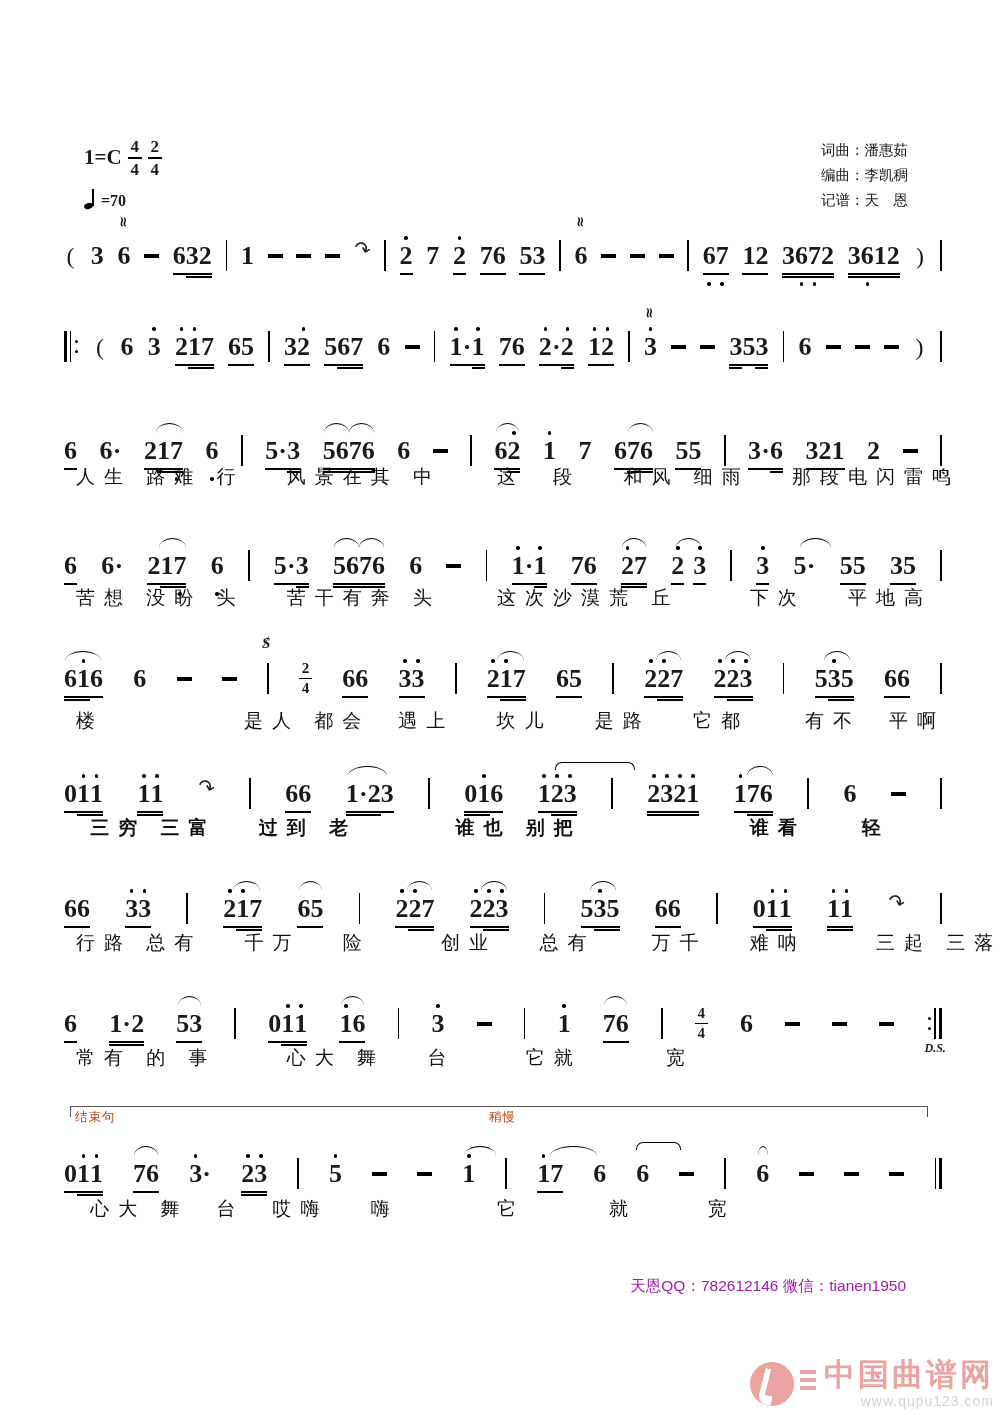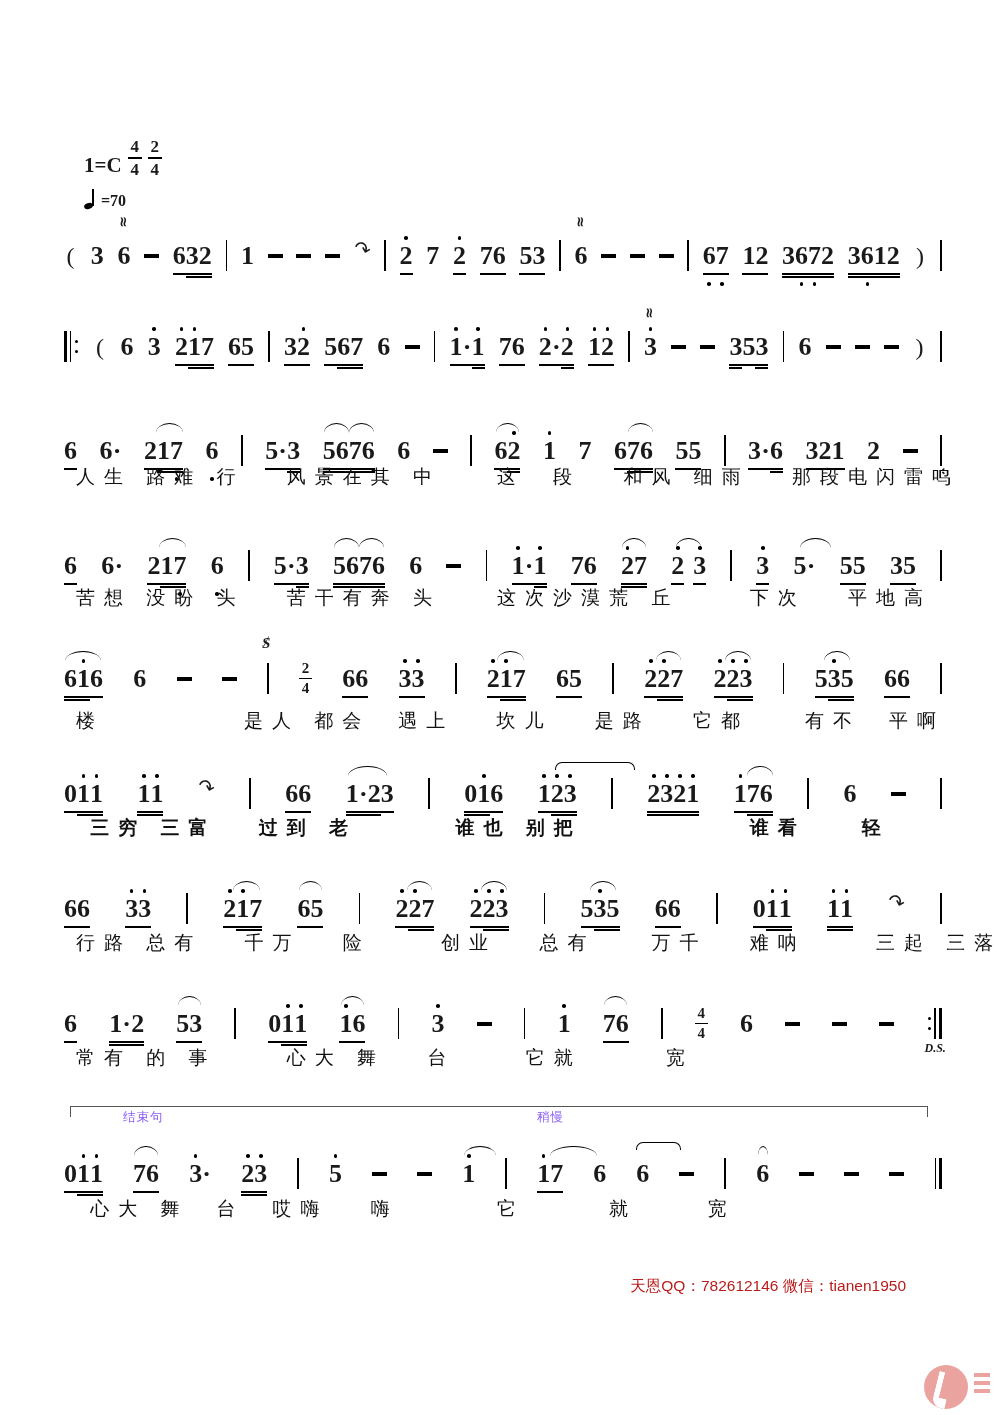--- a/index.html
+++ b/index.html
@@ -1,21 +1,21 @@
 <!DOCTYPE html>
 <html><head>
 <meta charset="utf-8">
 <style>
   html,body{margin:0;padding:0;background:#fff;}
   #page{position:relative;width:1000px;height:1415px;background:#fff;overflow:hidden;
         font-family:"Liberation Sans",sans-serif;color:#1a1a1a;}
   
   .title{position:absolute;top:86px;left:0;width:100%;text-align:center;
          font-size:31px;font-weight:700;letter-spacing:2px;}
-  .keyblock{position:absolute;left:84px;top:138px;display:flex;align-items:flex-end;gap:6px;
+  .keyblock{position:absolute;left:84px;top:138px;display:flex;align-items:center;gap:6px;
             font-family:"Liberation Serif",serif;font-weight:700;font-size:21px;}
   .frac{display:inline-flex;flex-direction:column;align-items:center;line-height:1;font-size:17px;}
   .frac .fb{width:14px;height:1.6px;background:#000;margin:2px 0;}
   .tempo{position:absolute;left:84px;top:188px;display:flex;align-items:flex-end;gap:3px;
          font-family:"Liberation Serif",serif;font-weight:700;font-size:16px;}
   .qnote{position:relative;width:14px;height:22px;}
   .qnote .nh{position:absolute;left:0;bottom:1px;width:9px;height:6px;background:#000;border-radius:50%;transform:rotate(-20deg);}
   .qnote .st{position:absolute;left:8px;bottom:4px;width:1.6px;height:17px;background:#000;}
   .singer{position:absolute;top:142px;left:0;width:100%;text-align:center;font-size:17px;}
   .movie{position:absolute;top:186px;left:0;width:100%;text-align:center;font-size:17.5px;font-weight:700;}
@@ -56,25 +56,25 @@
   .sub{position:absolute;bottom:-17px;right:-4px;font-family:"Liberation Serif",serif;
        font-style:italic;font-weight:700;font-size:12px;}
   .ts{display:flex;flex-direction:column;align-items:center;margin-top:9px;line-height:1;
       font-family:"Liberation Serif",serif;font-weight:700;font-size:15px;}
   .ts .fb{width:13px;height:1.5px;background:#000;margin:1.8px 0;}
   .lyr{position:absolute;left:76px;right:55px;font-size:19px;letter-spacing:9px;
        white-space:pre;color:#111;}
   
   .endbracket{position:absolute;left:70px;right:72px;top:1106px;height:10px;
               border-top:1.6px solid #555;border-left:1.6px solid #555;border-right:1.6px solid #555;}
-  .eb-label{position:absolute;top:2px;font-size:12.5px;color:#8b5cf6;letter-spacing:1px;margin-left:48px;}
+  .eb-label{position:absolute;top:2px;font-size:12.5px;color:#c2410c;letter-spacing:1px;}
   .eb-left{left:4px;}
   .eb-mid{left:418px;}
   
-  .contact{position:absolute;top:1276px;right:94px;font-size:15.5px;color:#b91c1c;}
+  .contact{position:absolute;top:1276px;right:94px;font-size:15.5px;color:#a21caf;}
   .watermark{position:absolute;right:6px;bottom:6px;display:flex;align-items:flex-start;gap:4px;opacity:.45;}
   .wm-logo{width:44px;height:44px;border-radius:50%;background:#d2352b;position:relative;margin-top:6px;}
   .wm-logo .wm-n{position:absolute;left:11px;top:7px;width:8px;height:26px;border-left:6px solid #fff;
                  border-bottom:10px solid #fff;border-radius:0 0 0 10px;transform:rotate(14deg);}
   .wm-bars{display:flex;flex-direction:column;gap:4px;margin:14px 4px 0 2px;}
   .wm-bars div{width:16px;height:4px;background:#d2352b;}
   .wm-text{display:flex;flex-direction:column;align-items:flex-end;}
   .wm-cn{font-size:31px;font-weight:700;color:#d2352b;letter-spacing:3px;line-height:1.2;}
   .wm-url{font-size:14px;color:#9a9a9a;letter-spacing:1px;}
 </style>
@@ -100,20 +100,25 @@
 
   <div class="tempo">
     <span class="qnote">
         <span class="nh"></span>
         <span class="st"></span>
       </span>
     <span>=70</span>
   </div>
 
 
+  <div class="credits">
+    <div>词曲：潘惠茹</div>
+    <div>编曲：李凯稠</div>
+    <div>记谱：天　恩</div>
+  </div>
 
   <div id="score">
       <div class="mline" style="top: 229px;">
         <div class="tok">
           <div class="ch">
             <div class="da"></div>
             <div class="g paren">(</div>
             <div class="ub"></div>
             <div class="db"></div>
           </div>
@@ -2836,15 +2841,19 @@
 
   <div class="watermark">
     <span class="wm-logo">
         <span class="wm-n"></span>
       </span>
     <span class="wm-bars">
         <div></div>
         <div></div>
         <div></div>
       </span>
+    <span class="wm-text">
+      <span class="wm-cn">中国曲谱网</span>
+      <span class="wm-url">www.qupu123.com</span>
+    </span>
   </div>
 
 </div>
 
 </body></html>

